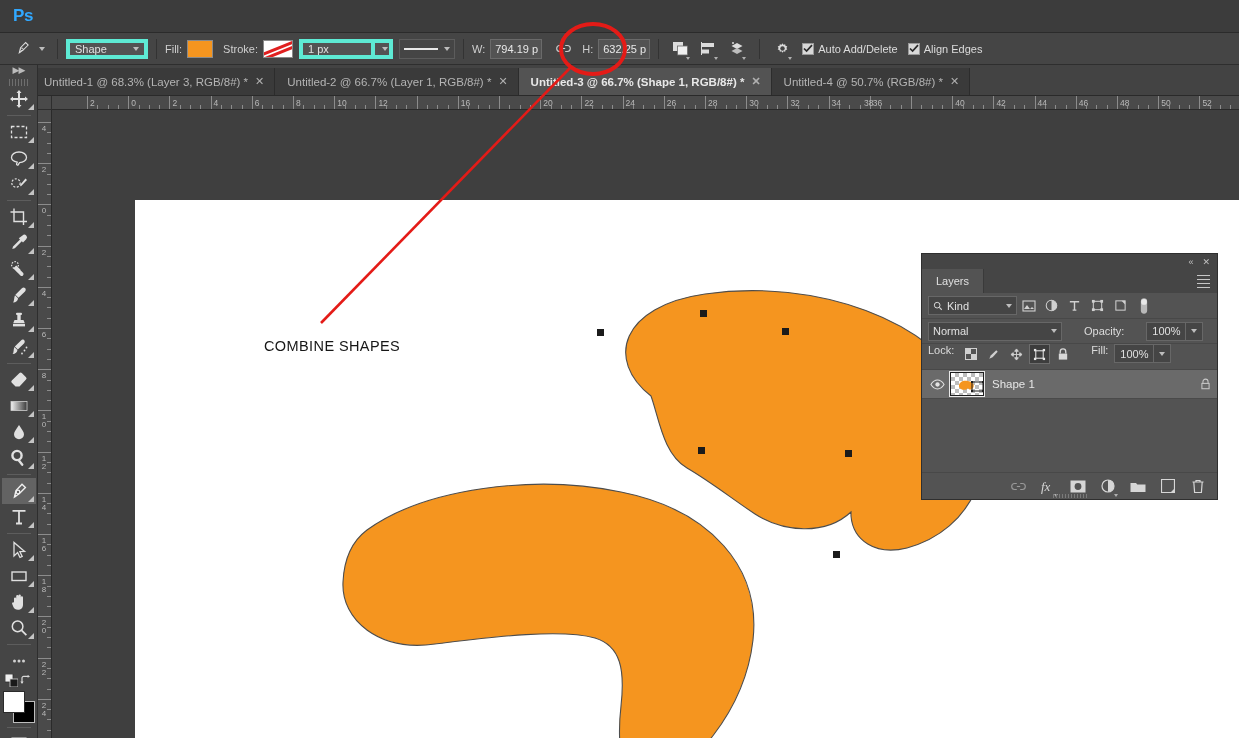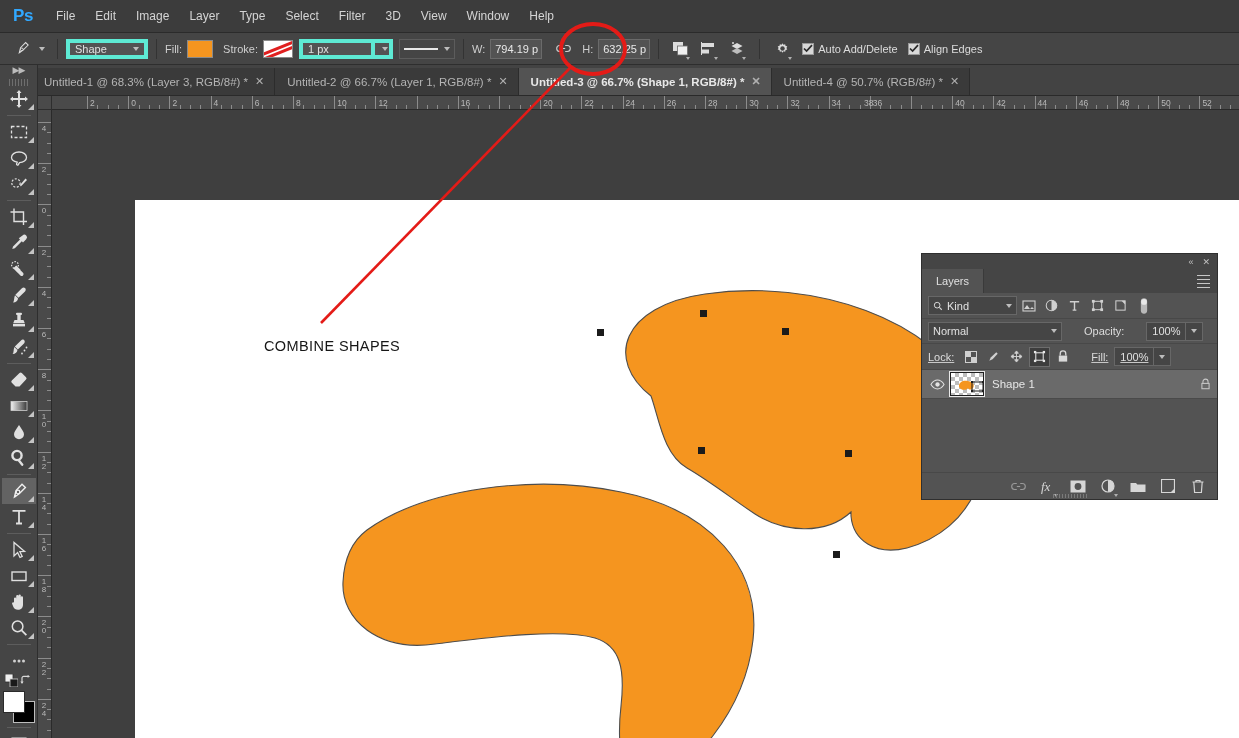--- a/index.html
+++ b/index.html
@@ -217,23 +217,22 @@
   .num-box {
     height: 19px; width: 40px; background: #454545; border: 1px solid #676767;
     display: flex; align-items: center; justify-content: center;
     font-size: 11px; color: #e0e0e0;
   }
   .stepper {
     height: 19px; width: 17px; background: #454545; border: 1px solid #676767; border-left: none;
     display: flex; align-items: center; justify-content: center;
   }
   .lp-lock {
-    height: 26px; display: flex; align-items: center; gap: 2px; padding: 0 6px;
+    height: 26px; display: flex; gap: 2px; padding: 0 6px;
     border-bottom: 1px solid #484848;
-    text-decoration: underline;
   }
   .lock-ico { width: 21px; height: 20px; display: flex; align-items: center; justify-content: center; }
   .lock-ico.on { background: #3d3d3d; border: 1px solid #6d6d6d; }
   .lp-list { flex: 1; overflow: hidden; }
   .layer-row {
     height: 29px; display: flex; align-items: center; gap: 0;
     border-bottom: 1px solid #4a4a4a; padding-left: 2px;
   }
   .layer-row.sel { background: #6a6a6a; }
   .eye-cell { width: 26px; display: flex; align-items: center; justify-content: center; }
@@ -267,33 +266,20 @@
     background-image: repeating-linear-gradient(90deg,#7a7a7a 0 1px,transparent 1px 3px);
   }
 </style>
 </head>
 <body>
 
 <div id="app">
 
   <div class="menubar">
     <div class="ps-logo">Ps</div>
-    <div id="menu-items" style="display:flex;align-items:center;">
-        <div class="menuitem">File</div>
-        <div class="menuitem">Edit</div>
-        <div class="menuitem">Image</div>
-        <div class="menuitem">Layer</div>
-        <div class="menuitem">Type</div>
-        <div class="menuitem">Select</div>
-        <div class="menuitem">Filter</div>
-        <div class="menuitem">3D</div>
-        <div class="menuitem">View</div>
-        <div class="menuitem">Window</div>
-        <div class="menuitem">Help</div>
-      </div>
   </div>
 
   <div class="optionsbar">
 
     <div class="tool-preset">
       <div class="tool-icon-box">
         <svg width="17" height="17" viewBox="0 0 20 20">
           <path d="M5 15 L6.5 9 L12.5 3 L15.5 6 L9.5 12 Z" fill="none" stroke="#dcdcdc" stroke-width="1.2"></path>
           <circle cx="8" cy="11" r="1.6" fill="none" stroke="#dcdcdc" stroke-width="1.1"></circle>
           <path d="M5 15 L6.6 13.4" stroke="#dcdcdc" stroke-width="1.2"></path>

